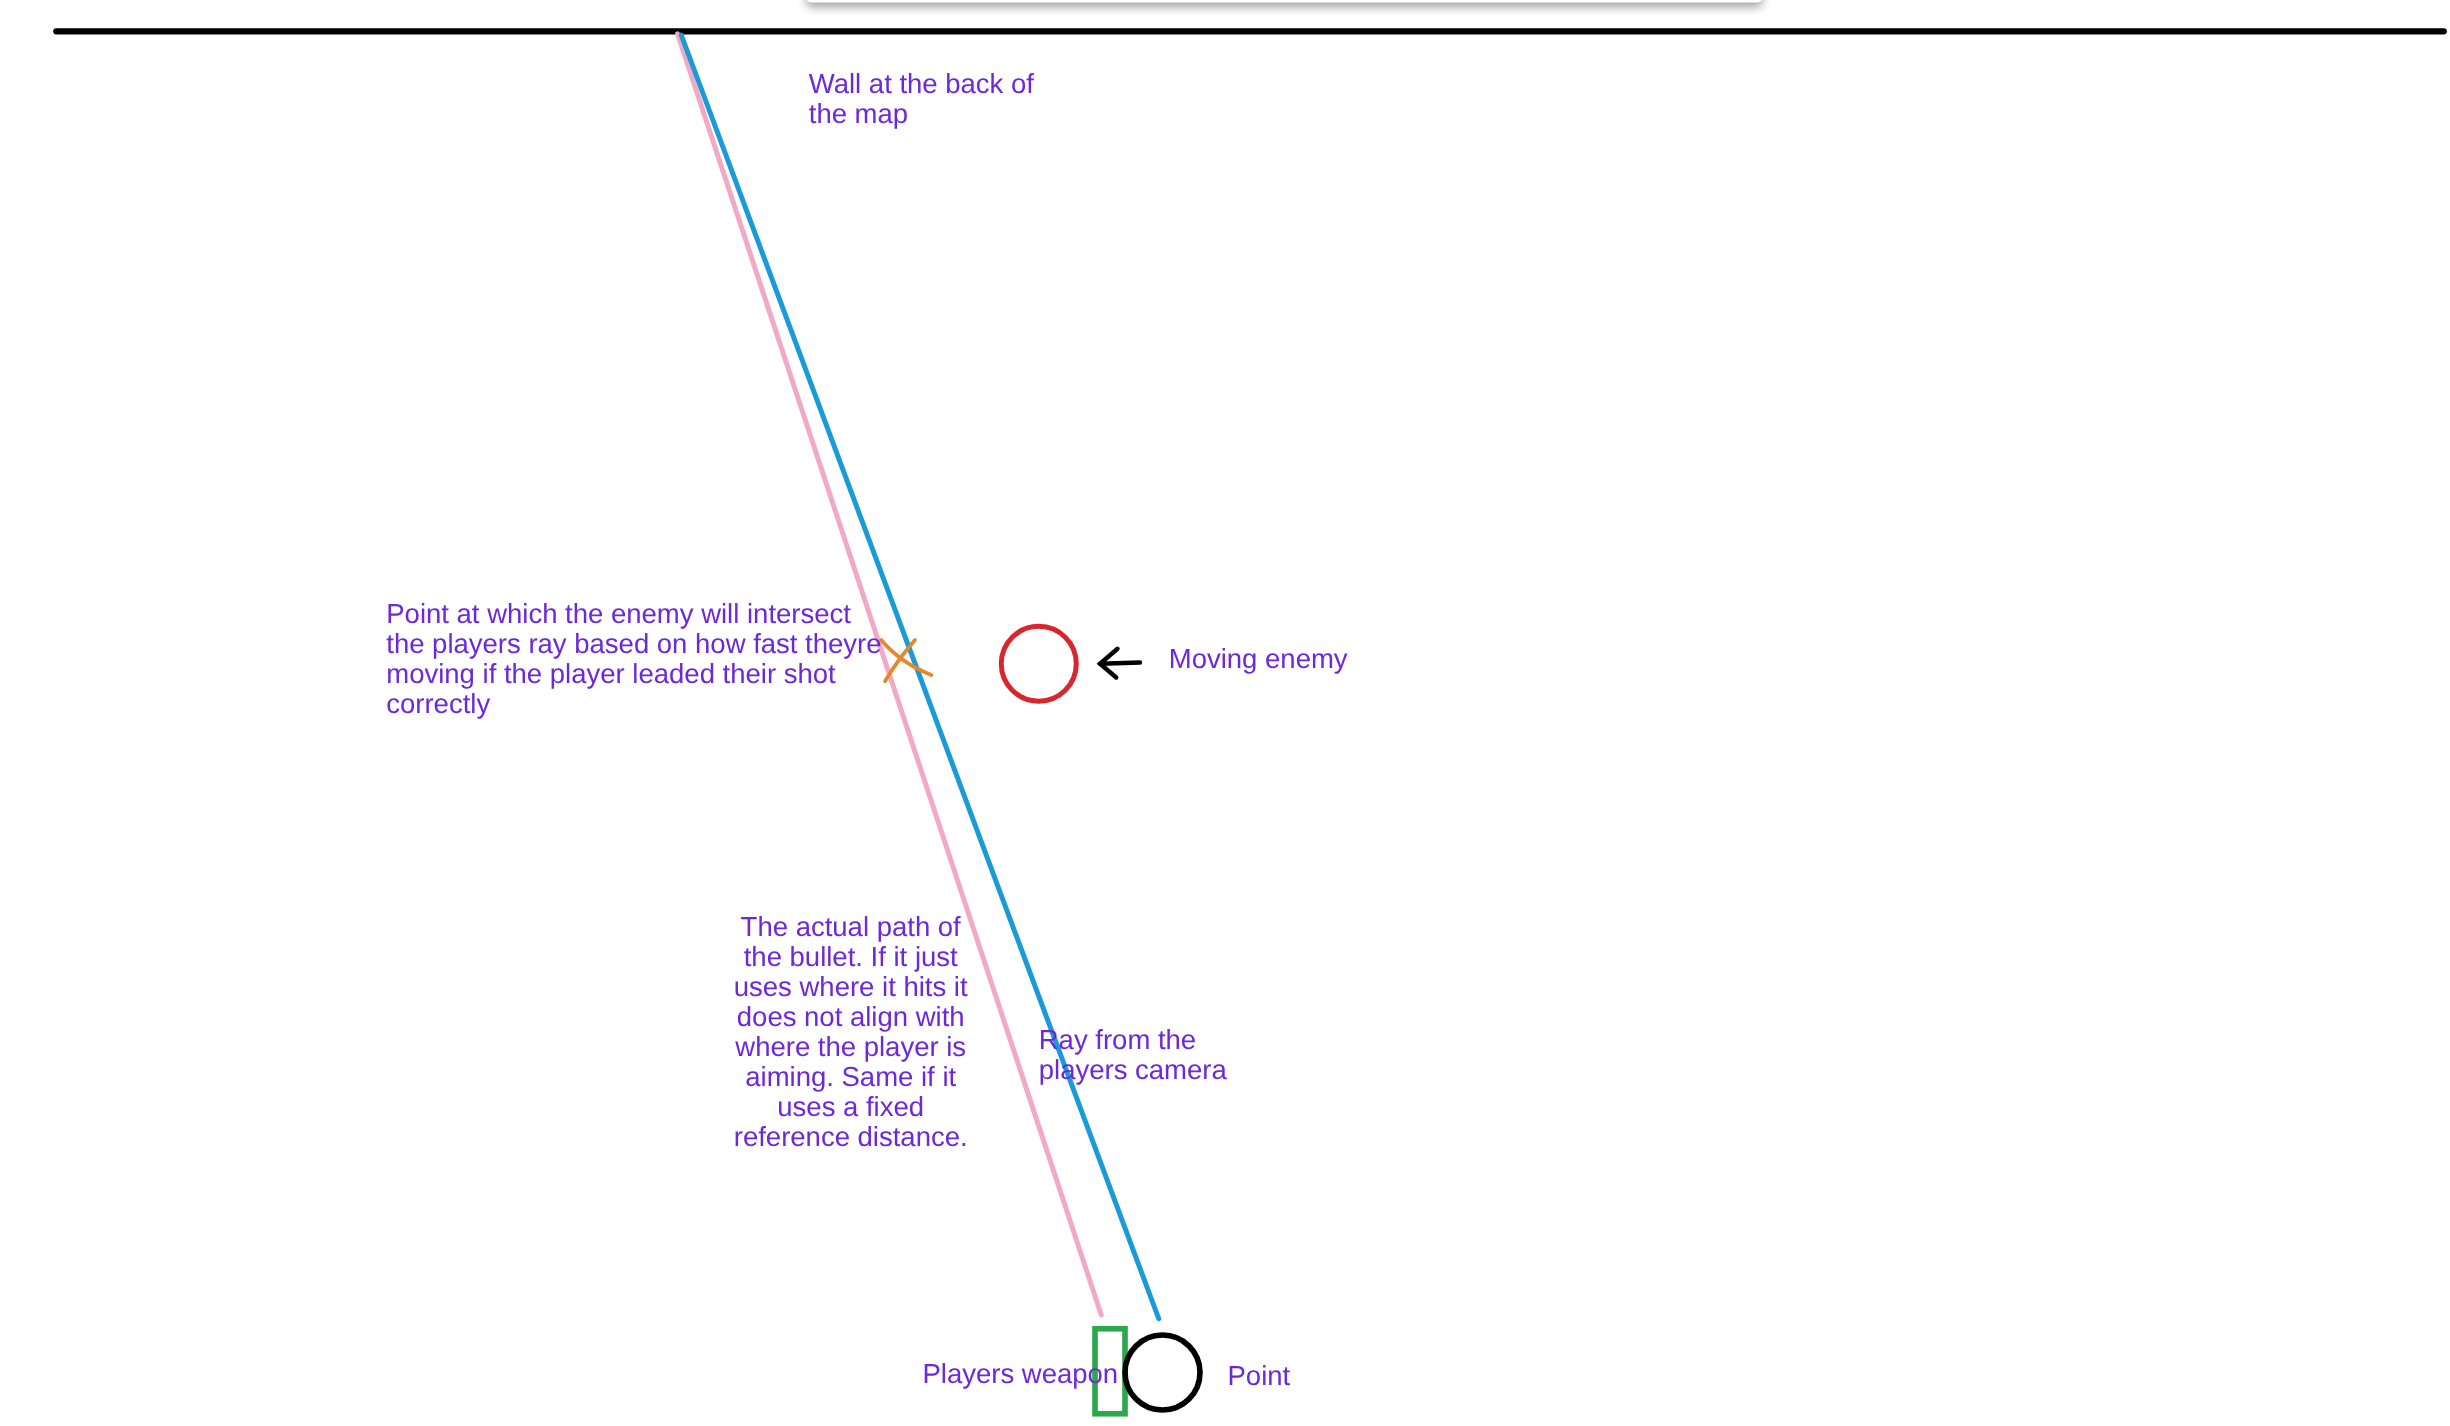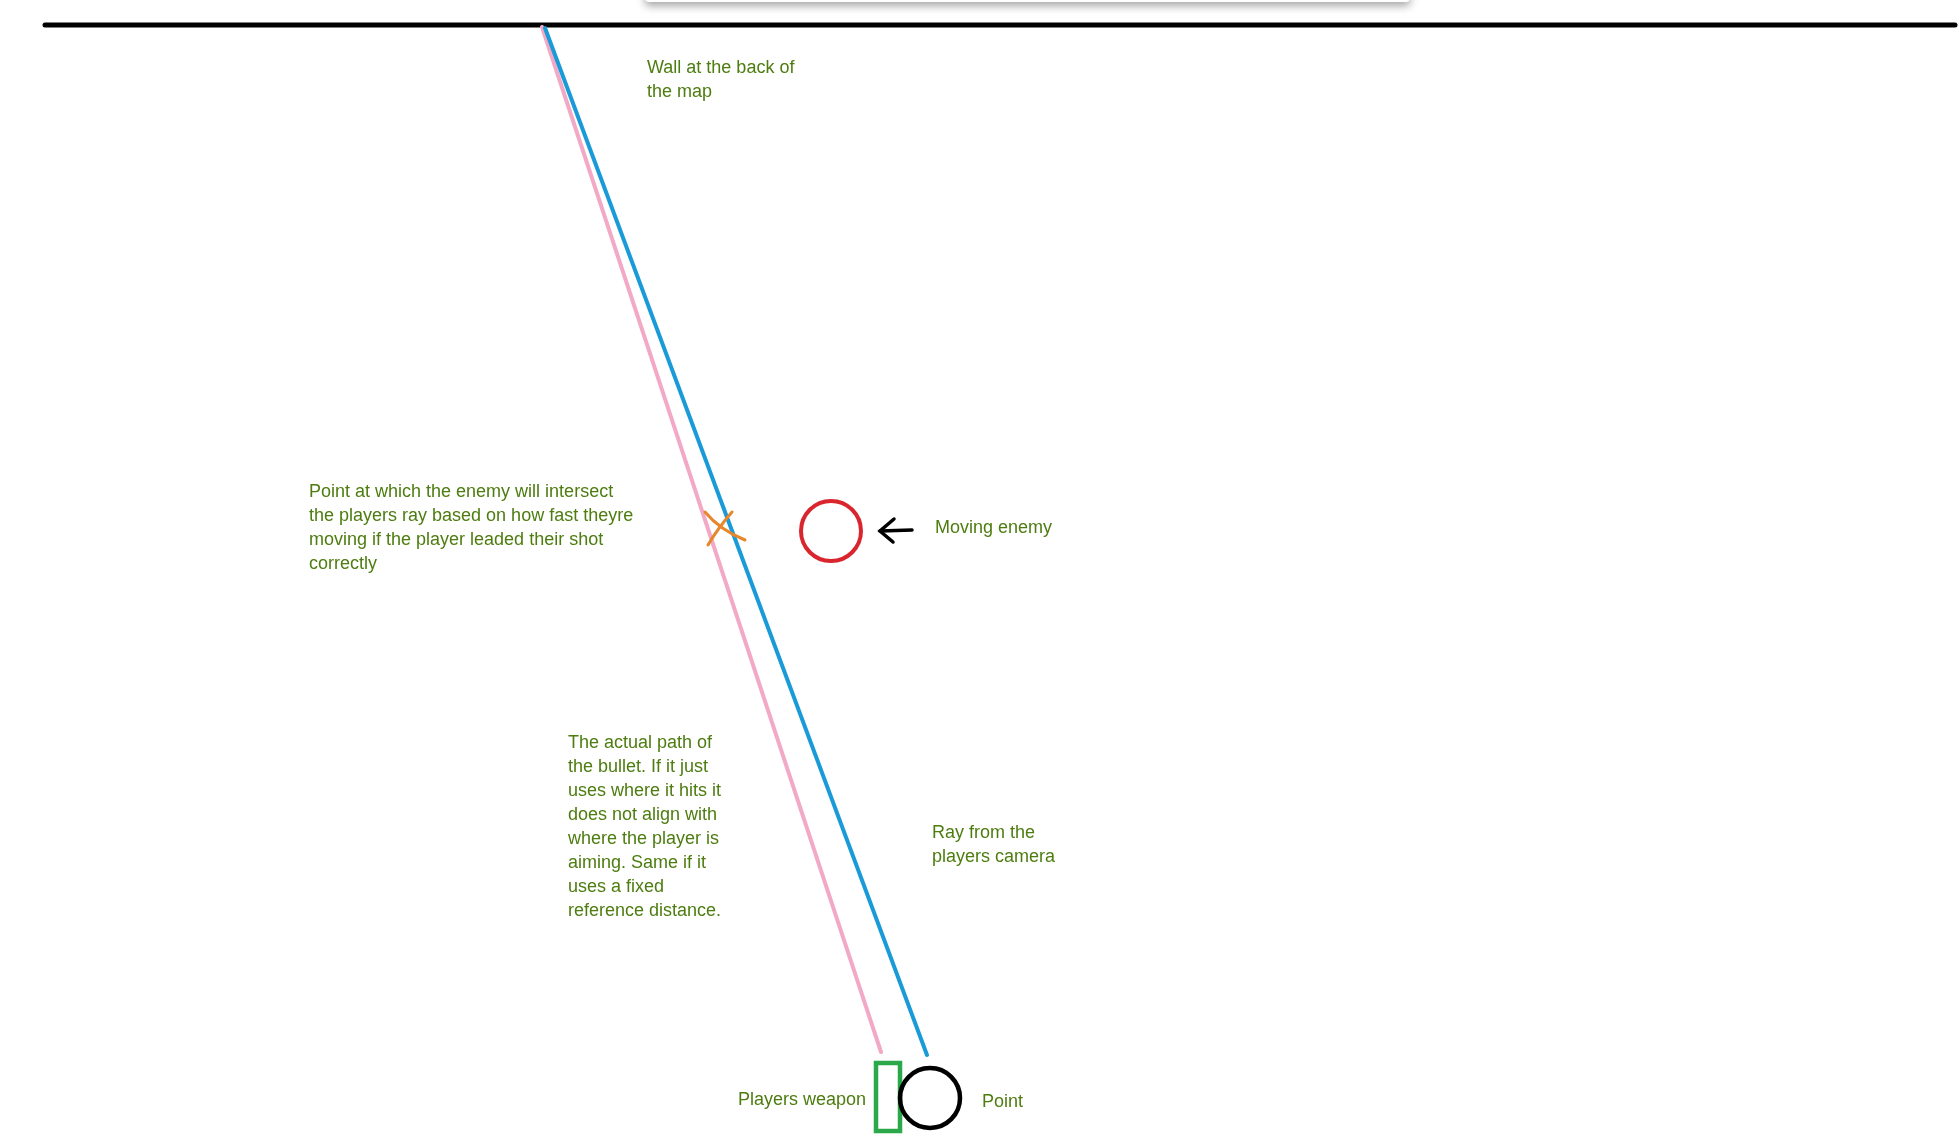--- a/index.html
+++ b/index.html
@@ -1,21 +1,21 @@
 <!DOCTYPE html>
 <html><head>
 <meta charset="utf-8">
 <style>
   html, body { margin: 0; padding: 0; background: #ffffff; }
   body { width: 1960px; height: 1141px; position: relative; overflow: hidden;
          font-family: "Liberation Sans", sans-serif; color: #111; }
   .shadow { position: absolute; left: 645px; top: -20px; width: 765px; height: 22px;
             background: #fff; box-shadow: 0 4px 8px rgba(0,0,0,0.35); border-radius: 0 0 4px 4px; }
   svg.canvas { position: absolute; left: 0; top: 0; }
-  .label { position: absolute; font-size: 18px; line-height: 24px; white-space: pre-line; color: #4d7c0f; }
+  .label { position: absolute; font-size: 22px; line-height: 24px; white-space: pre-line; color: #6d28d9; }
 </style>
 </head>
 <body>
 
 <div class="shadow"></div>
 
 <svg class="canvas" width="1960" height="1141" viewBox="0 0 1960 1141">
 
   <line x1="45" y1="25" x2="1955" y2="25" stroke="#000" stroke-width="5" stroke-linecap="round"></line>
 
@@ -40,24 +40,24 @@
   <circle cx="930" cy="1098" r="30" stroke="#000" stroke-width="4.5" fill="none"></circle>
 </svg>
 
 <div class="label" style="left:647px; top:55px;">Wall at the back of
 the map</div>
 <div class="label" style="left:309px; top:479px;">Point at which the enemy will intersect
 the players ray based on how fast theyre
 moving if the player leaded their shot
 correctly</div>
 <div class="label" style="left:935px; top:515px;">Moving enemy</div>
-<div class="label" style="left:568px; top:730px;">The actual path of
+<div class="label" style="left:587px; top:730px;text-align:center;">The actual path of
 the bullet. If it just
 uses where it hits it
 does not align with
 where the player is
 aiming. Same if it
 uses a fixed
 reference distance.</div>
-<div class="label" style="left:932px; top:820px;">Ray from the
+<div class="label" style="left:831px; top:820px;">Ray from the
 players camera</div>
 <div class="label" style="left:701px; top:1087px;margin-left:37px;">Players weapon</div>
 <div class="label" style="left:982px; top:1089px;">Point</div>
 
 </body></html>

